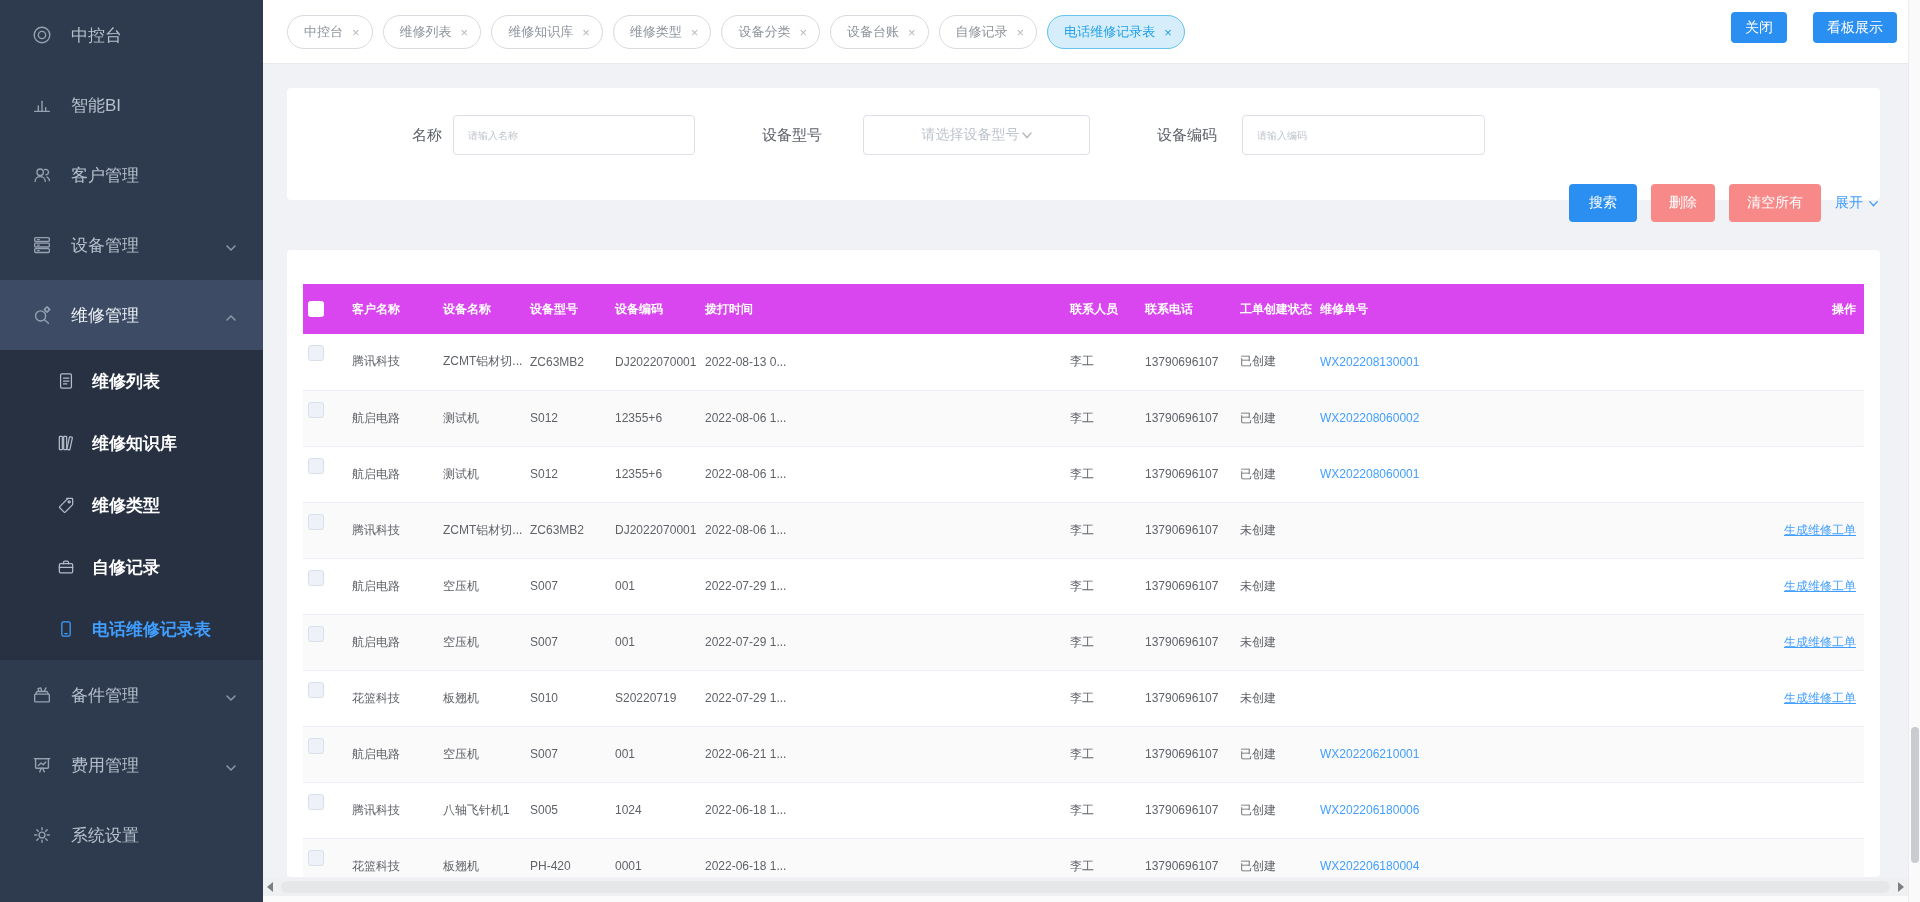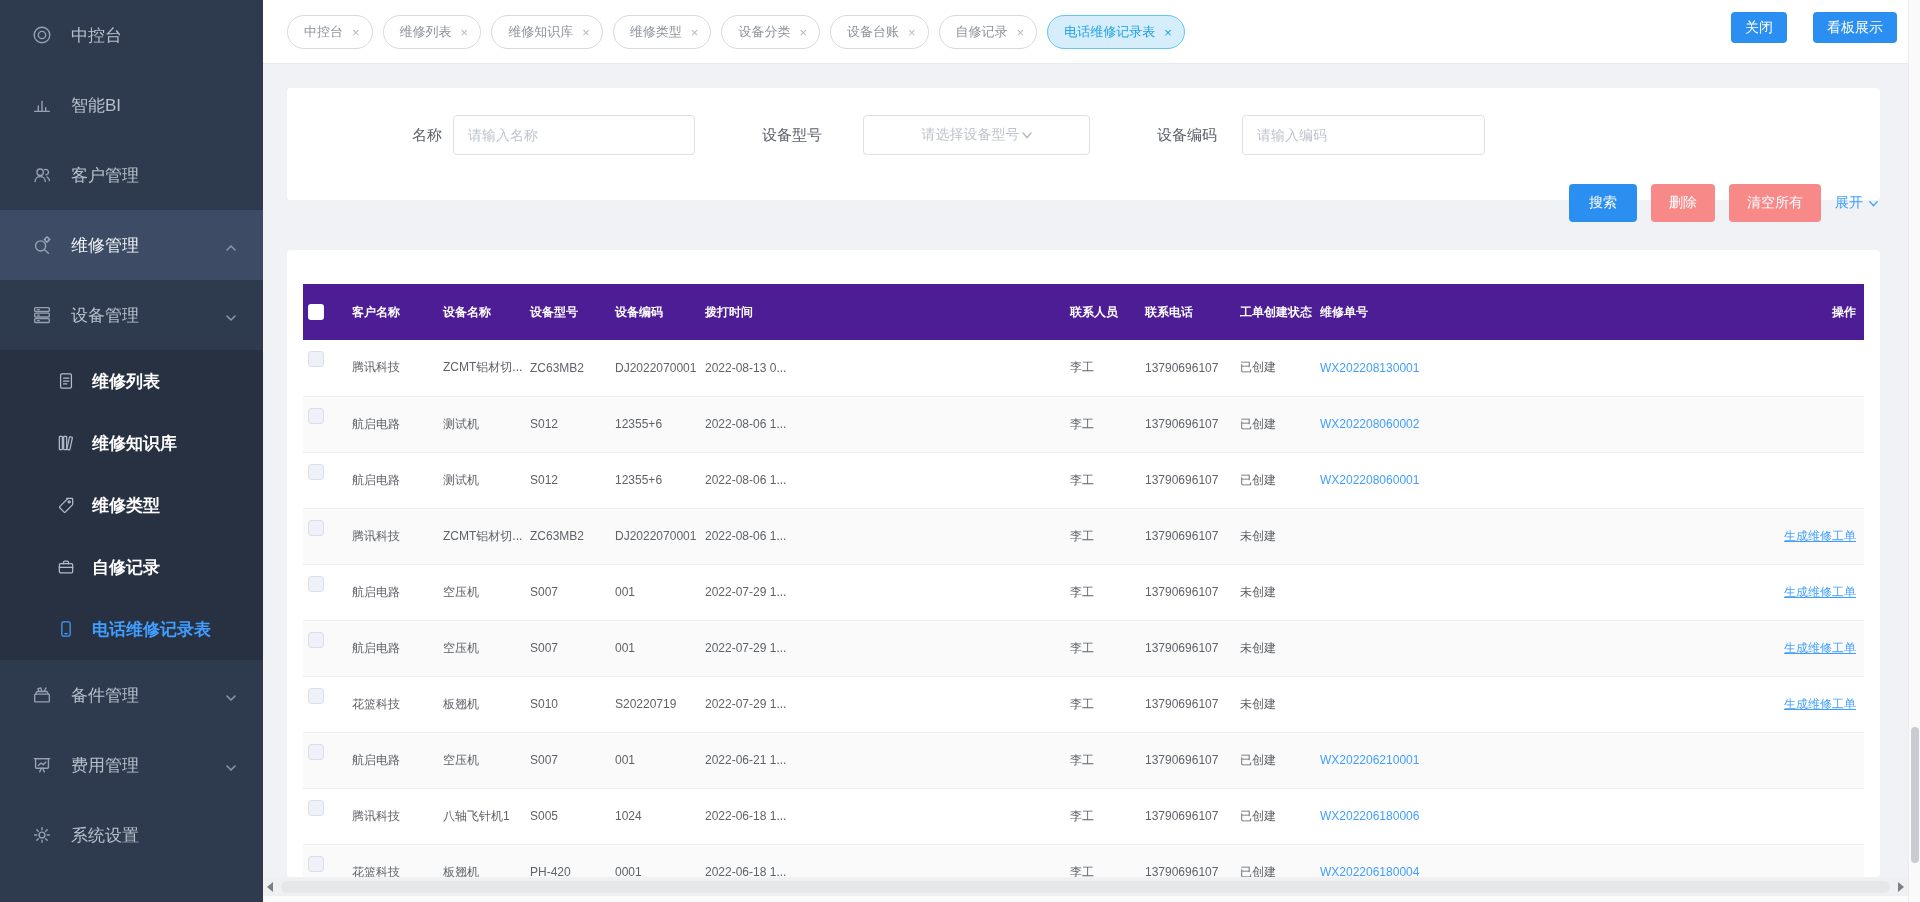--- a/index.html
+++ b/index.html
@@ -43,42 +43,42 @@
   .top-btns { position:absolute; right:23px; top:12px; display:flex; gap:26px; }
   .btn-blue { background:#2a8ff0; color:#fff; border:none; border-radius:4px;
     height:31px; padding:0 14px; font-size:14px; cursor:pointer;
     font-family:inherit; white-space:nowrap; }
 
   
   .search-card { position:absolute; left:24px; top:88px; width:1593px; height:112px;
     background:#fff; border-radius:4px; }
   .f-label { position:absolute; top:38px; font-size:15px; color:#5a5e66; white-space:nowrap; }
   .f-input { position:absolute; top:27px; height:40px; border:1px solid #dcdfe6;
-    border-radius:4px; padding:0 14px; font-size:14px; color:#606266;
+    border-radius:4px; padding:0 14px; font-size:10px; color:#606266;
     background:#fff; font-family:inherit; outline:none; }
   .f-input::placeholder { color:#bfc4cc; }
   .f-select { position:absolute; top:27px; height:40px; border:1px solid #dcdfe6;
     border-radius:4px; padding:0 12px 0 14px; background:#fff; display:flex;
     align-items:center; justify-content:center; cursor:pointer; }
   .f-select .sel-text { font-size:14px; color:#bfc4cc; }
   .f-select .sel-arrow { color:#b6bac1; display:flex; }
   .f-select svg, .expand svg { stroke:currentColor; fill:none; stroke-width:1.5; stroke-linecap:round; }
   .actions { position:absolute; top:96px; right:0; display:flex; align-items:center; gap:14px; }
   .btn-search { background:#2a8ff0; color:#fff; border:none; border-radius:4px;
     height:38px; padding:0 20px; font-size:14px; cursor:pointer; font-family:inherit; }
   .btn-danger { background:#f78989; color:#fff; border:none; border-radius:4px;
     height:38px; padding:0 18px; font-size:14px; cursor:pointer; font-family:inherit; }
   .expand { color:#409eff; font-size:14px; display:flex; align-items:center; gap:4px;
     cursor:pointer; white-space:nowrap; }
 
   
   .table-card { position:absolute; left:24px; top:250px; width:1593px; height:627px;
     background:#fff; border-radius:4px; overflow:hidden; padding:34px 16px 0 16px; }
   table.grid { width:1561px; border-collapse:collapse; table-layout:fixed; }
-  .grid thead tr { height:56px; background:#4c1d95; }
+  .grid thead tr { height:50px; background:#d946ef; }
   .grid th { color:#fff; font-size:12px; font-weight:bold; text-align:left;
     padding-left:5px; white-space:nowrap; overflow:hidden; }
   .grid th.c-check, .grid td.c-check { padding-left:0; }
   .grid th.c-action { text-align:right; padding-right:8px; }
   .grid tbody tr { height:56px; background:#fff; }
   .grid tbody tr.striped { background:#fafafa; }
   .grid td { border-bottom:1px solid #ebeef5; font-size:12px; color:#5f6368;
     padding-left:5px; white-space:nowrap; overflow:hidden; vertical-align:middle; }
   .grid td.c-action { text-align:right; padding-right:8px; }
   .headcheck { display:inline-block; width:16px; height:16px; background:#fff;
@@ -139,48 +139,48 @@
         <svg width="22" height="22" viewBox="0 0 24 24">
             <circle cx="10" cy="9" r="3.5"></circle>
             <path d="M4.5 19c0-3.1 2.5-5.2 5.5-5.2s5.5 2.1 5.5 5.2"></path>
             <path d="M14.8 6.2a3 3 0 1 1 1.6 5.7"></path>
             <path d="M17.5 14.2c1.6.7 2.6 2.1 2.6 4"></path>
           </svg>
       </span>
       <span class="s-label">客户管理</span>
     </div>
 
+    <div class="side-item">
+      <span class="s-icon">
+        <svg width="22" height="22" viewBox="0 0 24 24">
+            <rect x="4" y="4" width="16" height="4.2" rx="1"></rect>
+            <rect x="4" y="10" width="16" height="4.2" rx="1"></rect>
+            <rect x="4" y="16" width="16" height="4.2" rx="1"></rect>
+            <path d="M7 6.1h2M7 12.1h2M7 18.1h2"></path>
+          </svg>
+      </span>
+      <span class="s-label">设备管理</span>
+      <span class="s-arrow down">
+        <svg width="12" height="12" viewBox="0 0 12 12">
+            <polyline points="2,4 6,8 10,4"></polyline>
+          </svg>
+      </span>
+    </div>
+
     <div class="side-item open">
       <span class="s-icon">
         <svg width="22" height="22" viewBox="0 0 24 24">
             <circle cx="10.5" cy="13" r="5.5"></circle>
             <path d="M14.8 17.3L19 21"></path>
             <circle cx="17.5" cy="6" r="2.2"></circle>
             <path d="M17.5 2.8v1M17.5 8.2v1M14.4 6h1M19.6 6h1"></path>
           </svg>
       </span>
       <span class="s-label">维修管理</span>
       <span class="s-arrow up">
-        <svg width="12" height="12" viewBox="0 0 12 12">
-            <polyline points="2,4 6,8 10,4"></polyline>
-          </svg>
-      </span>
-    </div>
-
-    <div class="side-item">
-      <span class="s-icon">
-        <svg width="22" height="22" viewBox="0 0 24 24">
-            <rect x="4" y="4" width="16" height="4.2" rx="1"></rect>
-            <rect x="4" y="10" width="16" height="4.2" rx="1"></rect>
-            <rect x="4" y="16" width="16" height="4.2" rx="1"></rect>
-            <path d="M7 6.1h2M7 12.1h2M7 18.1h2"></path>
-          </svg>
-      </span>
-      <span class="s-label">设备管理</span>
-      <span class="s-arrow down">
         <svg width="12" height="12" viewBox="0 0 12 12">
             <polyline points="2,4 6,8 10,4"></polyline>
           </svg>
       </span>
     </div>
 
     <div class="side-item sub">
       <span class="s-icon">
         <svg width="20" height="20" viewBox="0 0 24 24">
             <rect x="5.5" y="3.5" width="13" height="17" rx="1.5"></rect>

